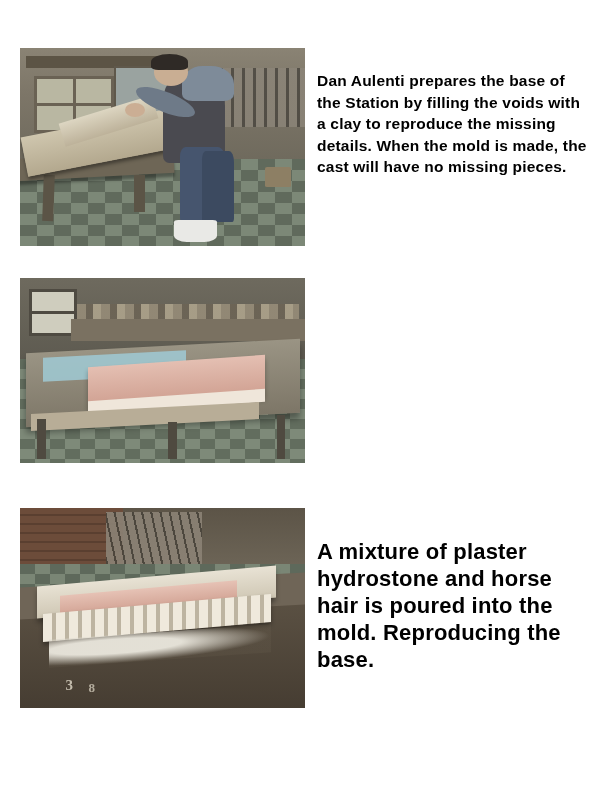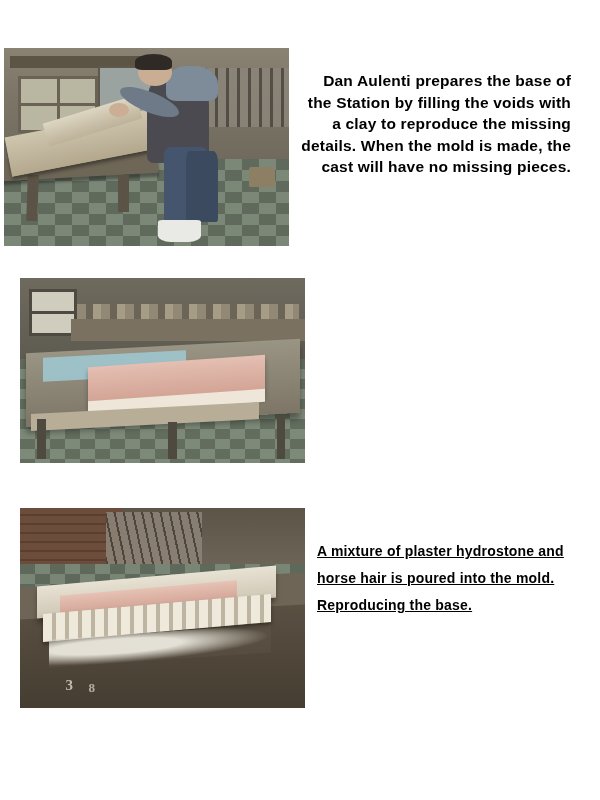--- a/index.html
+++ b/index.html
@@ -33,21 +33,21 @@
     flex: none;
   }
 
   .caption {
     color: #000000;
     font-weight: bold;
     letter-spacing: 0.2px;
   }
 
   
-  #row1 { left: 4px; top: 48px; text-align: right; }
+  #row1 { left: 20px; top: 48px; }
   #photo1 { width: 285px; height: 198px; }
   #caption1 {
     margin-left: 12px;
     width: 270px;
     font-size: 15.5px;
     line-height: 21.5px;
     padding-top: 22px;
   }
 
   
@@ -60,24 +60,23 @@
     line-height: 27px;
     padding-top: 52px;
   }
 
   
   #row3 { left: 20px; top: 508px; }
   #photo3 { width: 285px; height: 200px; }
   #caption3 {
     margin-left: 12px;
     width: 278px;
-    font-size: 14px;
+    font-size: 22px;
     line-height: 27px;
     padding-top: 30px;
-    text-decoration: underline;
   }
 
   
   .p1-wall {
     position: absolute; left:0; top:0; width:100%; height:57%;
     background: linear-gradient(180deg,#8a8374 0%, #7d7668 40%, #6f6a5d 100%);
   }
   .p1-shelf {
     position:absolute; left:2%; top:4%; width:47%; height:6%;
     background:#5c5445; box-shadow:0 16px 0 -9px #534c3e;

